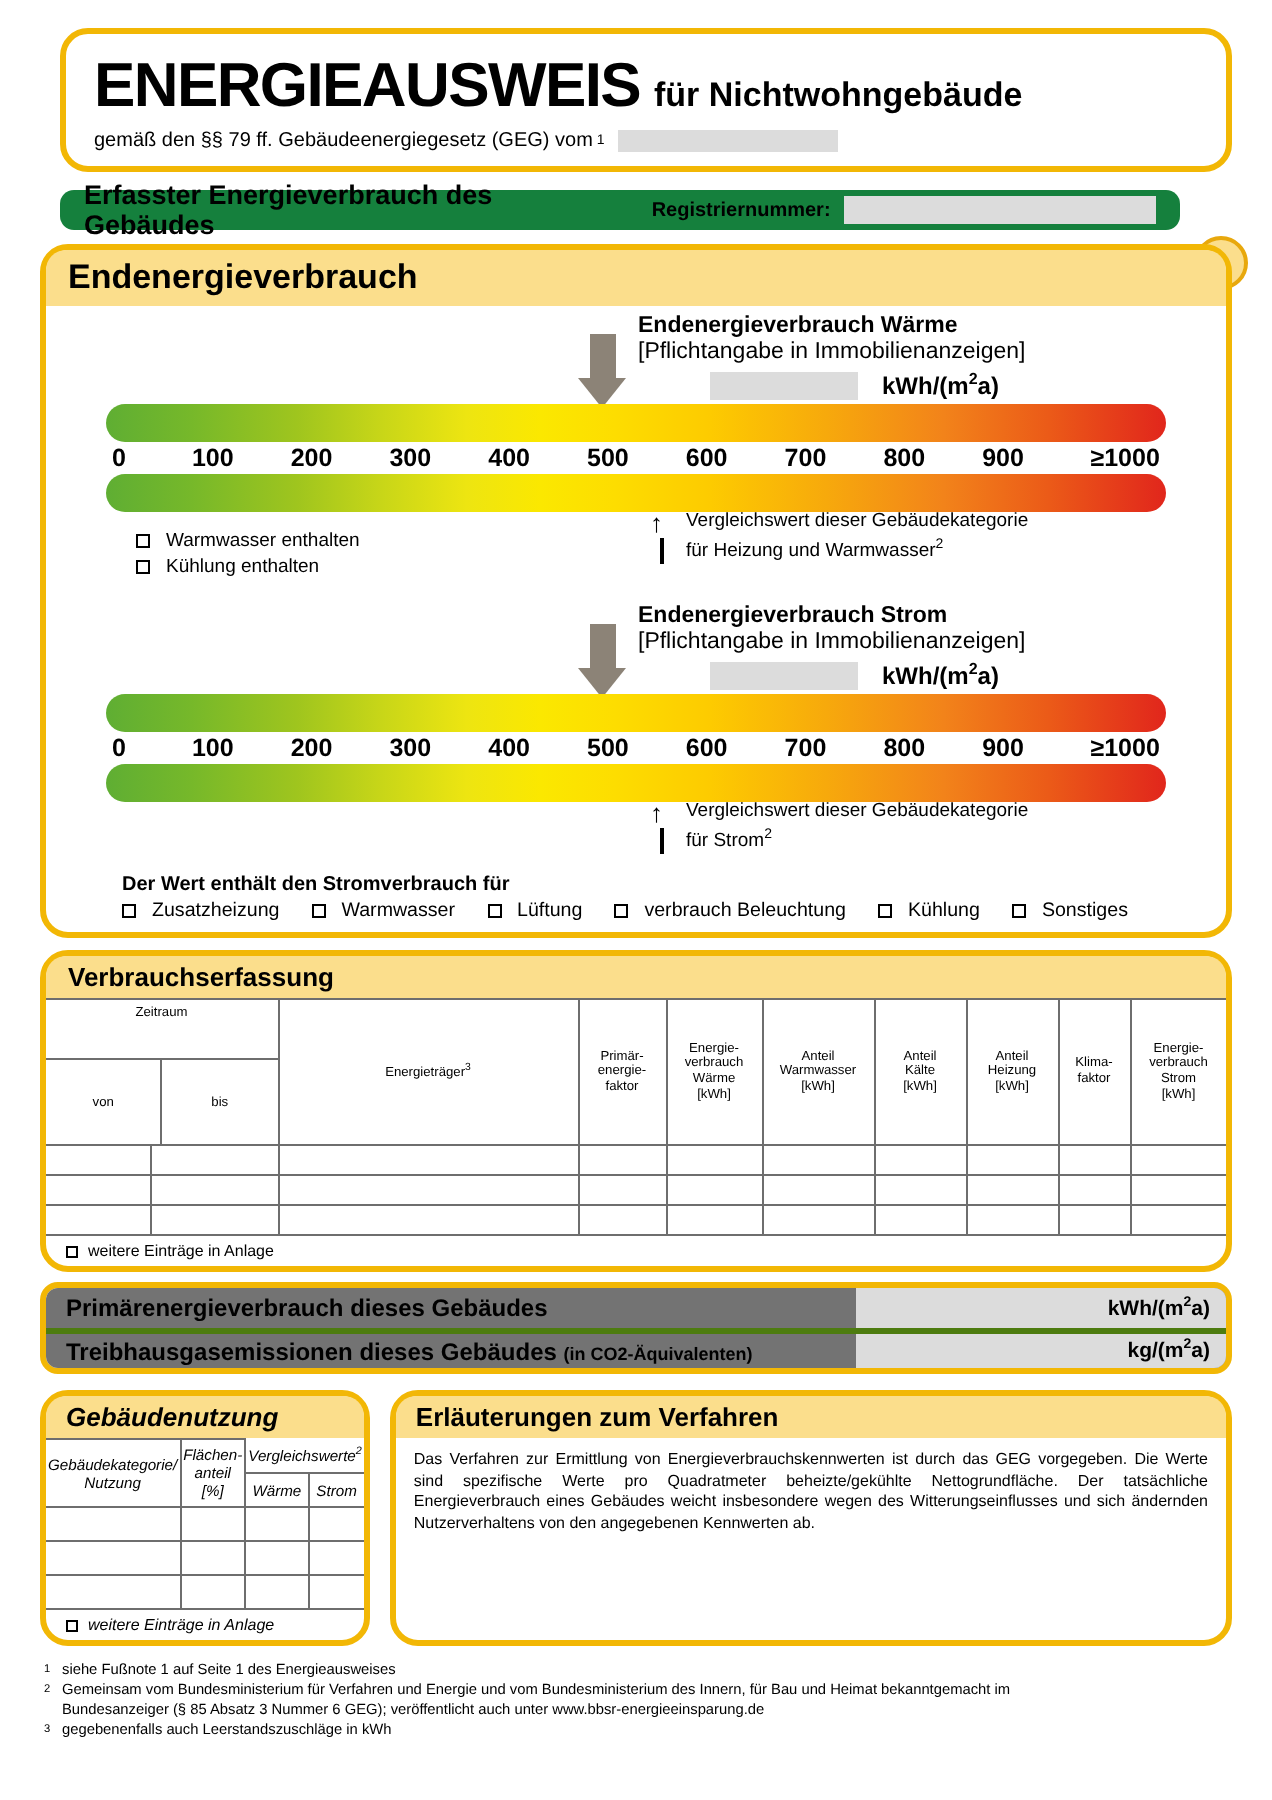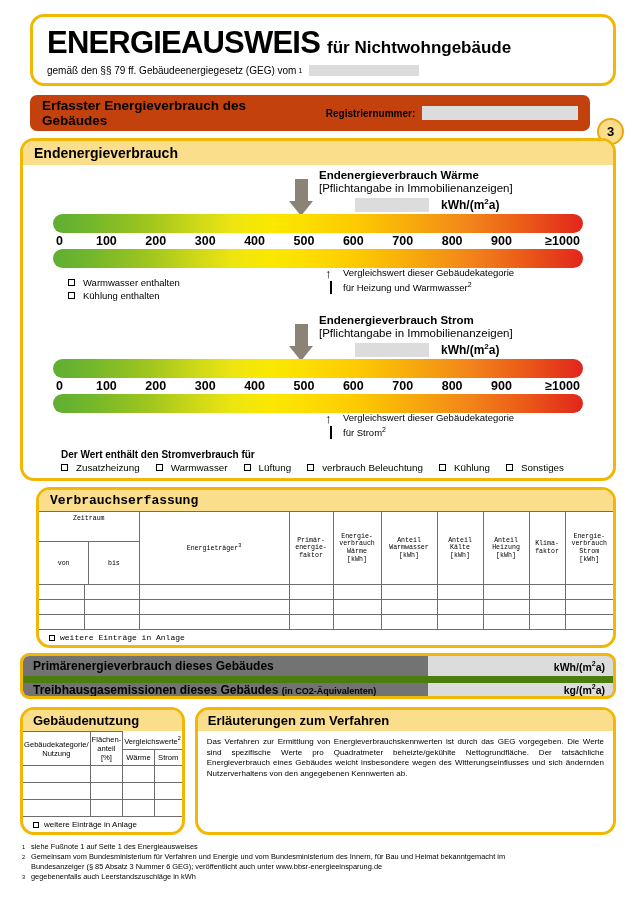--- a/index.html
+++ b/index.html
@@ -32,40 +32,40 @@
   .hdr-line1 { display: flex; align-items: baseline; }
   .hdr-main { font-size: 31px; font-weight: bold; letter-spacing: -0.8px; }
   .hdr-sub  { font-size: 17px; font-weight: bold; margin-left: 7px; }
   .hdr-line2 { font-size: 10px; margin-top: 4px; display: flex; align-items: center; }
   .hdr-line2 .sup { font-size: 7px; vertical-align: super; margin-left:2px;}
   .hdr-line2 .blank { width: 110px; height: 11px; margin-left: 7px; }
 
   
   .secbar {
     margin: 9px 46px 0 30px;
-    height: 36px;
-    background: #c2410c;
+    height: 20px;
+    background: #15803d;
     border-radius: 7px;
     display: flex; align-items: center;
     padding: 0 12px;
   }
   .secbar-title { font-size: 13.5px; font-weight: bold; }
   .secbar-reg { font-size: 10px; font-weight: bold; margin-left: 18px; }
   .secbar-reg-blank { width: 160px; height: 14px; margin-left: 7px; background:#DCDCDC; }
   .badge {
     position: absolute; right: 12px; top: 104px;
     width: 27px; height: 27px; border-radius: 50%;
     background: #FBDE8C; border: 2px solid #E8A80C;
     display: flex; align-items: center; justify-content: center;
     font-size: 13px; font-weight: bold;
   }
 
   
   .ev { margin: 7px 20px 0 20px; }
-  .ev .panel-title { font-size: 14px; padding: 4px 11px 4px 11px; }
+  .ev .panel-title { font-size: 17px; padding: 4px 11px 4px 11px; }
 
   .scaleblock { position: relative; padding: 4px 0 0 0; }
   .sb-head { margin-left: 296px; }
   .sb-h1 { font-size: 11.5px; font-weight: bold; }
   .sb-h2 { font-size: 11.5px; margin-top: 1px; }
   .sb-h3 { margin-top: 3px; display: flex; align-items: center; padding-left: 36px; }
   .sb-h3 .blank { width: 74px; height: 14px; }
   .sb-h3 .unit { font-size: 12px; font-weight: bold; margin-left: 12px; }
 
   .arrow { position: absolute; left: 266px; width: 24px; }
@@ -118,51 +118,51 @@
   }
 
   .strom-note { margin: 6px 0 1px 38px; font-size: 10px; font-weight: bold; }
   .strom-chks {
     display: flex; align-items: center; font-size: 9.8px;
     margin: 2px 0 5px 38px; gap: 4px;
   }
   .strom-chks .item { display: flex; align-items: center; margin-right: 12px; white-space: nowrap; }
 
   
-  .vb { margin: 6px 20px 0 36px; font-family: Liberation Mono, monospace; }
+  .vb { margin: 6px 20px 0 20px; }
   .vb .panel-title { font-size: 13px; padding: 3px 11px; }
   table.grid { width: 100%; border-collapse: collapse; font-size: 6.6px; }
   table.grid td, table.grid th {
     border: 1px solid #6E6E6E; text-align: center; vertical-align: middle;
     font-weight: normal; padding: 1px 1px;
   }
   .hrow td { height: 43px; line-height: 7.6px; }
   .drow td { height: 15px; }
   .sup { font-size: 5.2px; vertical-align: super; }
   .weitere {
     font-size: 8px; padding: 3px 0 3px 10px; display: flex; align-items: center;
   }
   .weitere .cb { width: 6px; height: 6px; margin-right: 5px; }
 
   
   .sum { margin: 5px 20px 0 20px; border: 3px solid #F2B705; border-radius: 9px; overflow: hidden; }
   .sumrow { display: flex; align-items: center; background: #737373; height: 20px; }
-  .sumrow + .sumrow { border-top: 7px solid #4d7c0f; }
+  .sumrow + .sumrow { border-top: 3px solid #4d7c0f; }
   .sumrow .lbl { font-size: 12px; font-weight: bold; padding-left: 10px; flex: 1 1 auto; }
   .sumrow .lbl .small { font-size: 9px; font-weight: bold; }
   .sumrow .val {
     width: 185px; background: #DCDCDC; height: 100%;
     display: flex; align-items: center; justify-content: flex-end;
     padding-right: 8px; font-size: 10.5px; font-weight: bold;
   }
   .sup2 { font-size: 7px; vertical-align: super; }
 
   
   .bottom { display: flex; margin: 8px 20px 0 20px; gap: 10px; }
-  .gn { width: 302px; }
+  .gn { width: 302px; font-style: italic; }
   .er { flex: 1 1 auto; }
   .gn .panel-title, .er .panel-title { font-size: 13px; padding: 3px 10px; }
   table.gntab { width: 100%; border-collapse: collapse; font-size: 7.6px; }
   table.gntab td { border: 1px solid #6E6E6E; text-align: center; padding: 1px; }
   .er-body { font-size: 8px; line-height: 10.6px; text-align: justify; padding: 6px 9px 6px 9px; }
 
   
   .fn { margin: 7px 22px 0 22px; font-size: 7.4px; line-height: 10px; }
   .fn .ln { display: flex; }
   .fn .n { width: 9px; font-size: 5.6px; vertical-align: super; padding-top: 0px;}

